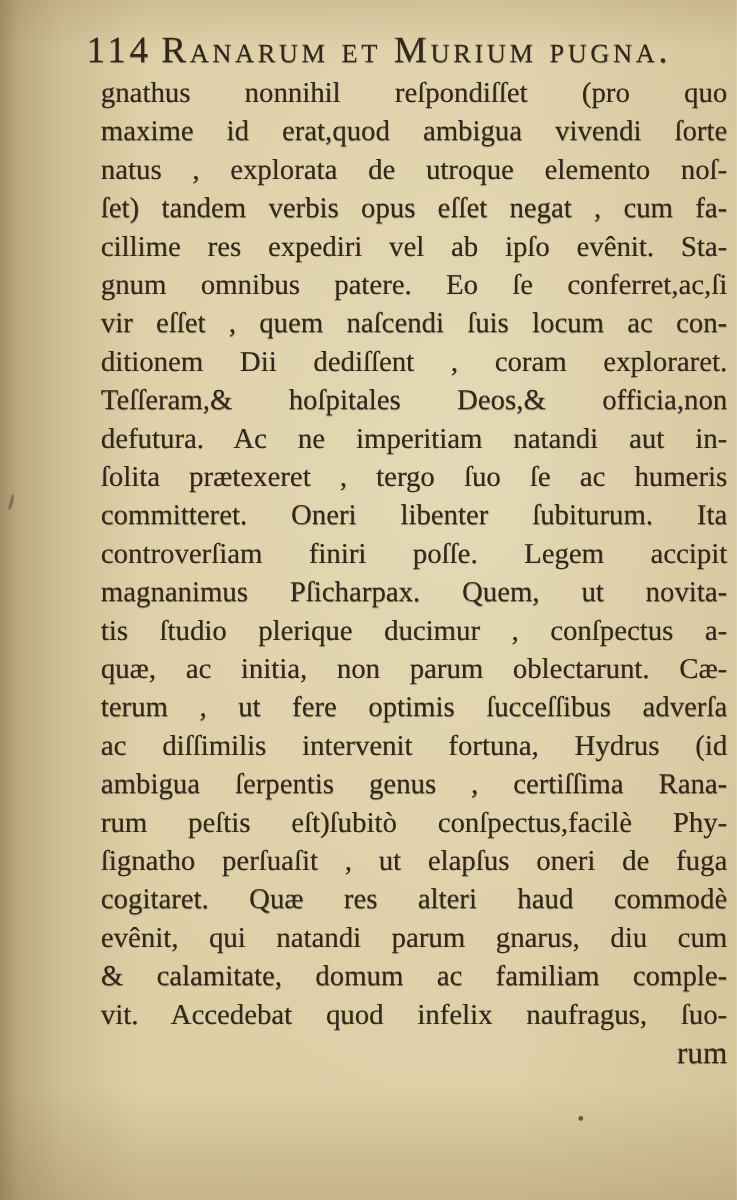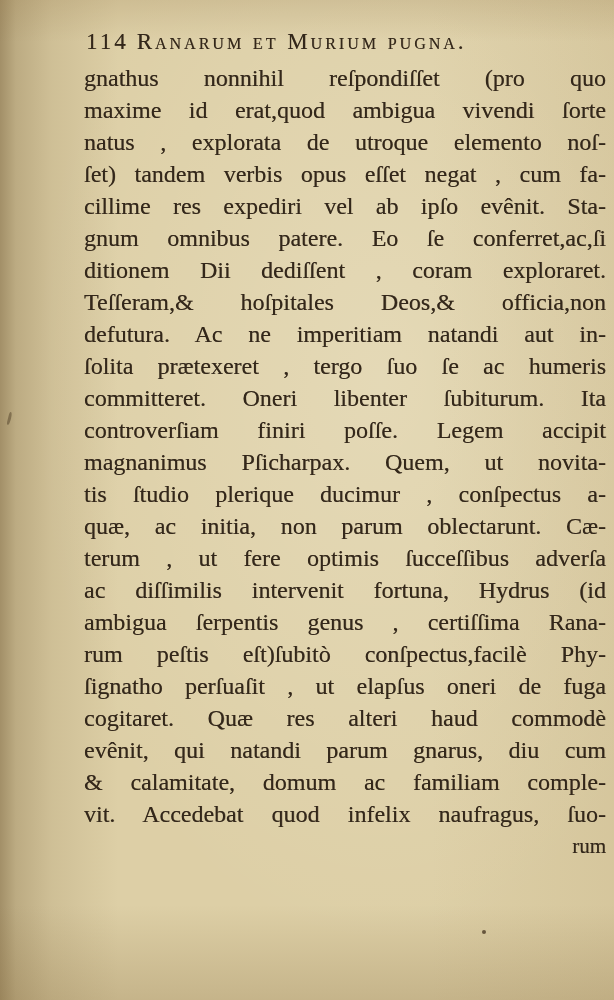--- a/index.html
+++ b/index.html
@@ -12,43 +12,43 @@
     position:absolute;left:0;top:0;width:614px;height:1000px;
     background:
       linear-gradient(180deg, rgba(146,118,72,0.20) 0px, rgba(146,118,72,0.0) 42px),
       linear-gradient(0deg, rgba(130,103,58,0.26) 0px, rgba(130,103,58,0.0) 95px),
       linear-gradient(90deg, rgba(255,250,235,0.0) 70%, rgba(150,122,75,0.10) 100%),
       linear-gradient(90deg, rgba(104,80,42,0.50) 0px, rgba(112,88,48,0.30) 16px, rgba(120,96,54,0.14) 52px, rgba(120,96,54,0.0) 118px),
       radial-gradient(ellipse at 62% 38%, rgba(255,252,240,0.22) 0%, rgba(255,252,240,0.0) 65%),
       #ddcfa6;
   }
   .header{
-    position:absolute;left:86px;top:26px;width:500px;
-    font-size:23px;line-height:32px;
+    position:absolute;left:72px;top:26px;width:500px;
+    font-size:31px;line-height:32px;
     color:#33271a;
     letter-spacing:3px;
     white-space:nowrap;
     text-shadow:0.3px 0.3px 0.6px rgba(51,39,26,0.55);
   }
   .header .pagenum{margin-right:8px;}
   .header .title{font-variant:small-caps;}
   .textblock{
     position:absolute;left:84px;top:62px;width:522px;
     color:#33271a;
   }
   .line{
     height:32px;line-height:32px;
     font-size:24px;
     text-align:justify;
     text-align-last:justify;
     text-shadow:0.3px 0.3px 0.6px rgba(51,39,26,0.55);
   }
   .catchword-line{
     height:32px;line-height:32px;
-    font-size:21px;
+    font-size:26px;
     text-align:right;
     text-shadow:0.3px 0.3px 0.6px rgba(51,39,26,0.55);
   }
   .speck{position:absolute;background:#4a3a24;border-radius:50%;}
   .speck.dot1{left:482px;top:930px;width:4px;height:4px;opacity:.8;}
   .speck.mark1{
     left:8px;top:412px;width:3px;height:13px;border-radius:40% 60% 60% 40%;
     transform:rotate(14deg);opacity:.55;background:#5a4830;
   }
 </style>
@@ -62,20 +62,21 @@
   </div>
 
   <div class="textblock">
     <div>
         <div class="line">gnathus nonnihil reſpondiſſet (pro quo</div>
         <div class="line">maxime id erat,quod ambigua vivendi ſorte</div>
         <div class="line">natus , explorata de utroque elemento noſ-</div>
         <div class="line">ſet) tandem verbis opus eſſet negat , cum fa-</div>
         <div class="line">cillime res expediri vel ab ipſo evênit. Sta-</div>
         <div class="line">gnum omnibus patere. Eo ſe conferret,ac,ſi</div>
+        <div class="line">vir eſſet , quem naſcendi ſuis locum ac con-</div>
         <div class="line">ditionem Dii dediſſent , coram exploraret.</div>
         <div class="line">Teſſeram,&amp; hoſpitales Deos,&amp; officia,non</div>
         <div class="line">defutura. Ac ne imperitiam natandi aut in-</div>
         <div class="line">ſolita prætexeret , tergo ſuo ſe ac humeris</div>
         <div class="line">committeret. Oneri libenter ſubiturum. Ita</div>
         <div class="line">controverſiam finiri poſſe. Legem accipit</div>
         <div class="line">magnanimus Pſicharpax. Quem, ut novita-</div>
         <div class="line">tis ſtudio plerique ducimur , conſpectus a-</div>
         <div class="line">quæ, ac initia, non parum oblectarunt. Cæ-</div>
         <div class="line">terum , ut fere optimis ſucceſſibus adverſa</div>

